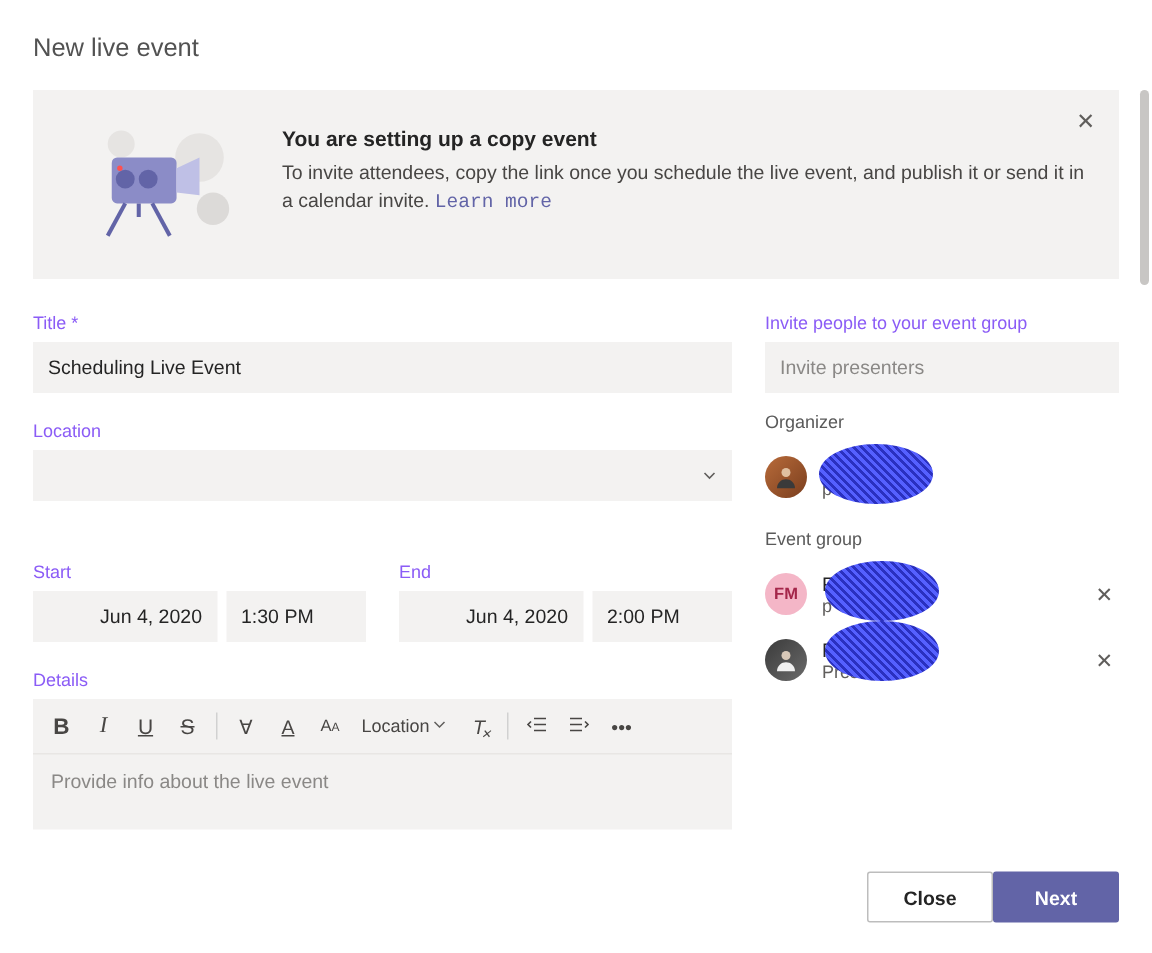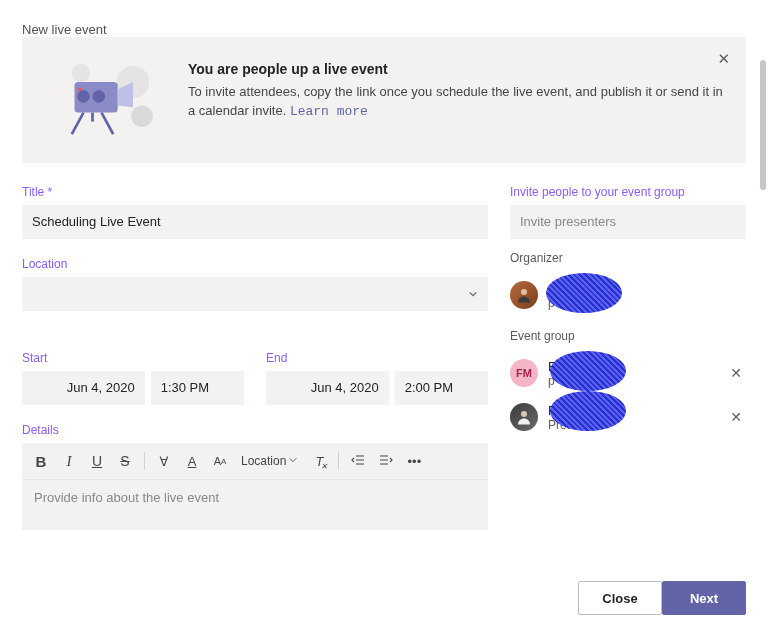--- a/index.html
+++ b/index.html
@@ -12,23 +12,24 @@
     width: 768px; height: 635px;
     overflow: hidden;
   }
   .dialog {
     width: 768px; height: 635px;
     padding: 22px 22px 0 22px;
     display: flex; flex-direction: column;
     position: relative;
   }
   .dialog-title {
-    font-size: 13px;
+    font-size: 17px;
     color: #525252;
     font-weight: 400;
+    margin-bottom: 18px;
   }
 
   
   .banner {
     background: #f3f2f1;
     display: flex;
     padding: 18px 18px 18px 14px;
     position: relative;
     margin-bottom: 22px;
   }
@@ -208,21 +209,21 @@
         <polygon points="73,38 90,30 90,58 73,56" fill="#bfc0e6"></polygon>
         <circle cx="35" cy="46" r="7" fill="#6264a7"></circle>
         <circle cx="52" cy="46" r="7" fill="#6264a7"></circle>
         <circle cx="31" cy="38" r="2" fill="#ff5050"></circle>
         <line x1="35" y1="64" x2="22" y2="88" stroke="#6264a7" stroke-width="3"></line>
         <line x1="55" y1="64" x2="68" y2="88" stroke="#6264a7" stroke-width="3"></line>
         <line x1="45" y1="64" x2="45" y2="74" stroke="#6264a7" stroke-width="3"></line>
       </svg>
     </div>
     <div class="banner-text">
-      <div class="banner-title">You are people up a live event</div>
+      <div class="banner-title">You are setting up a copy event</div>
       <div class="banner-desc">
         <span>To invite attendees, copy the link once you schedule the live event, and publish it or send it in a calendar invite. </span><a href="#">Learn more</a>
       </div>
     </div>
     <button class="banner-close">
       <span>✕</span>
     </button>
   </div>
 
   <div class="form-area">

